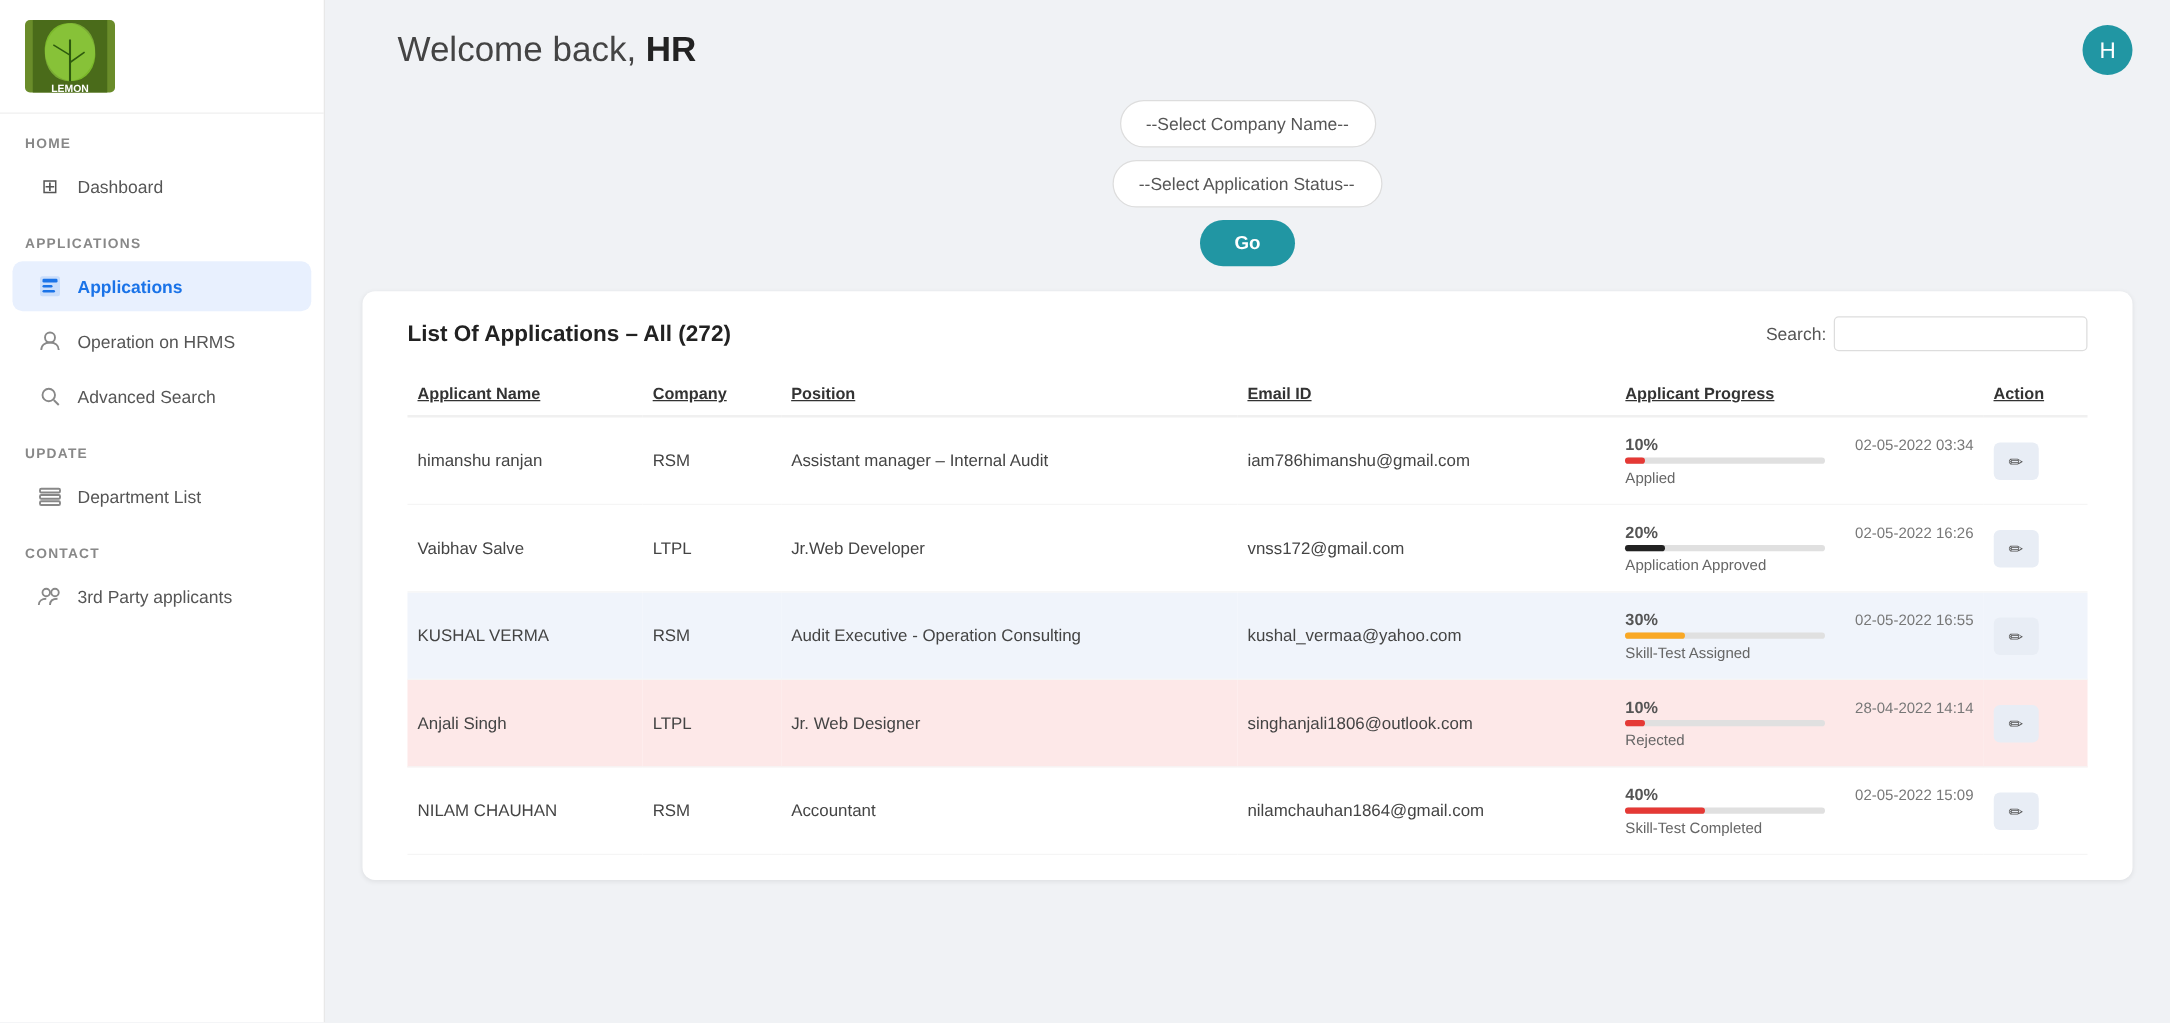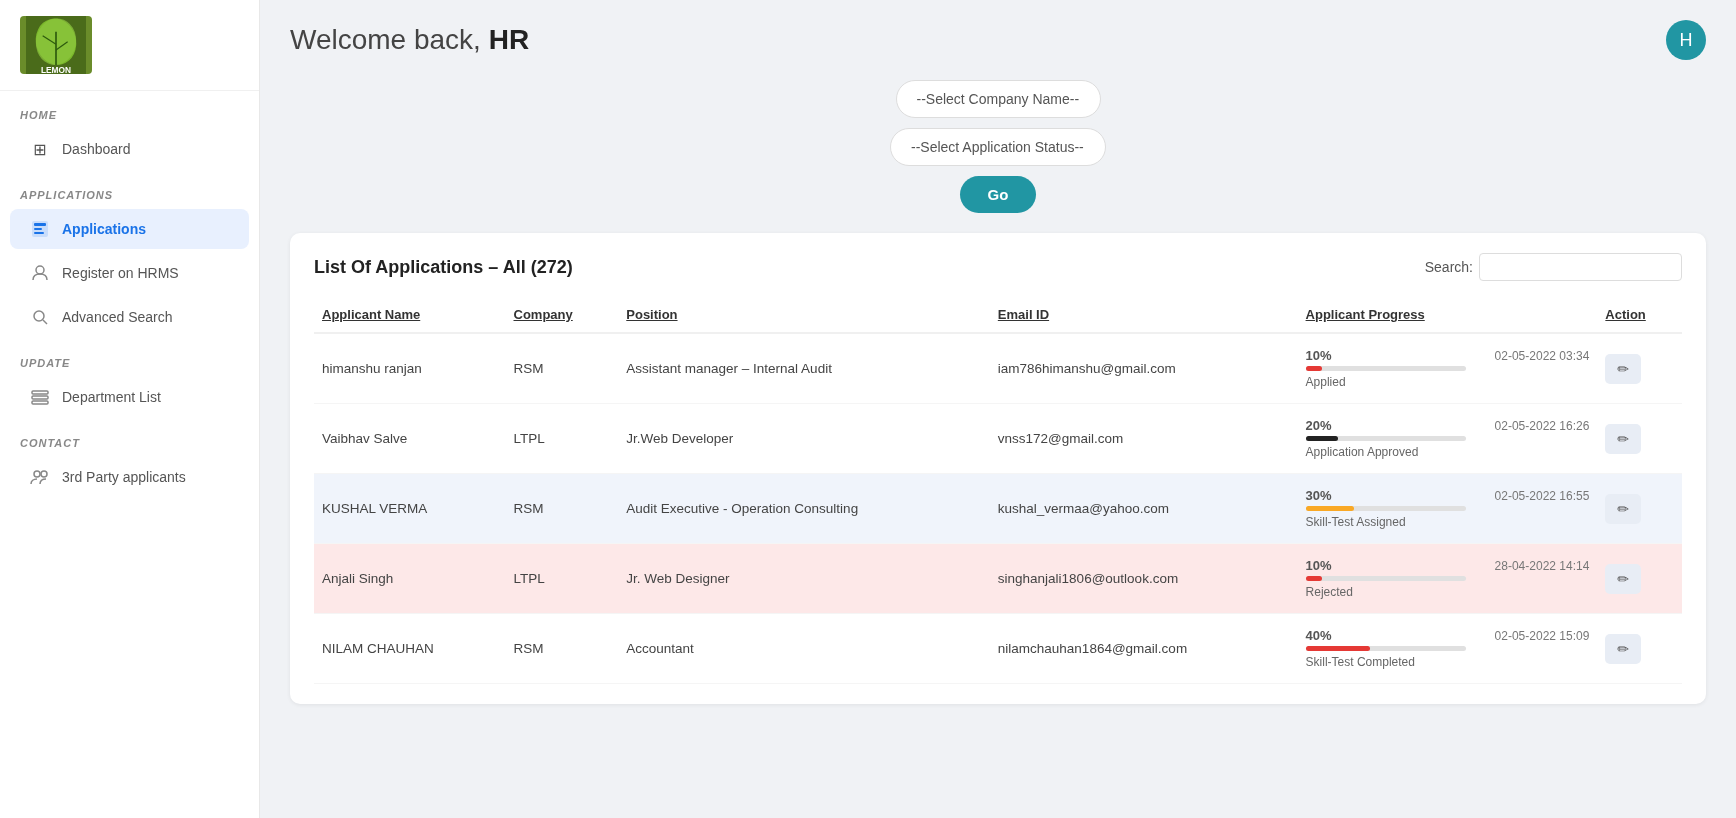--- a/index.html
+++ b/index.html
@@ -37,21 +37,20 @@
       width: 60px;
       height: 60px;
     }
     .sidebar-section-label {
       font-size: 11px;
       font-weight: 700;
       color: #888;
       letter-spacing: 1px;
       padding: 18px 20px 6px 20px;
       text-transform: uppercase;
-      font-style: italic;
     }
     .sidebar-item {
       display: flex;
       align-items: center;
       padding: 10px 20px;
       cursor: pointer;
       border-radius: 8px;
       margin: 2px 10px;
       color: #555;
       font-size: 14px;
@@ -79,20 +78,21 @@
       flex-direction: column;
       overflow: hidden;
       padding: 0;
     }
     .topbar {
       background: #f0f2f5;
       display: flex;
       align-items: center;
       justify-content: space-between;
       padding: 20px 30px 10px 30px;
+      margin-left: 28px;
     }
     .welcome-text {
       font-size: 28px;
       color: #444;
       font-weight: 300;
     }
     .welcome-text strong { font-weight: 700; color: #222; }
     .avatar {
       width: 40px;
       height: 40px;
@@ -140,21 +140,21 @@
     }
 
     .content-area {
       flex: 1;
       padding: 10px 30px 20px 30px;
       overflow-y: auto;
     }
     .table-card {
       background: #fff;
       border-radius: 10px;
-      padding: 20px 24px;
+      padding: 20px 36px;
       box-shadow: 0 1px 4px rgba(0,0,0,0.07);
     }
     .table-header-row {
       display: flex;
       align-items: center;
       justify-content: space-between;
       margin-bottom: 16px;
     }
     .table-title {
       font-size: 18px;
@@ -274,21 +274,21 @@
     </span>
     <span style="color:#1a73e8;font-weight:700;">Applications</span>
   </div>
   <div class="sidebar-item">
     <span class="sidebar-icon">
       <svg width="20" height="20" viewBox="0 0 20 20">
           <circle cx="10" cy="7" r="4" fill="none" stroke="#888" stroke-width="1.5"></circle>
           <path d="M3 17c0-4 3-6 7-6s7 2 7 6" fill="none" stroke="#888" stroke-width="1.5"></path>
         </svg>
     </span>
-    <span>Register on HRMS</span>
+    <span>Operation on HRMS</span>
   </div>
   <div class="sidebar-item">
     <span class="sidebar-icon">
       <svg width="20" height="20" viewBox="0 0 20 20">
           <circle cx="9" cy="9" r="5" fill="none" stroke="#888" stroke-width="1.5"></circle>
           <line x1="13" y1="13" x2="17" y2="17" stroke="#888" stroke-width="1.5"></line>
         </svg>
     </span>
     <span>Advanced Search</span>
   </div>

